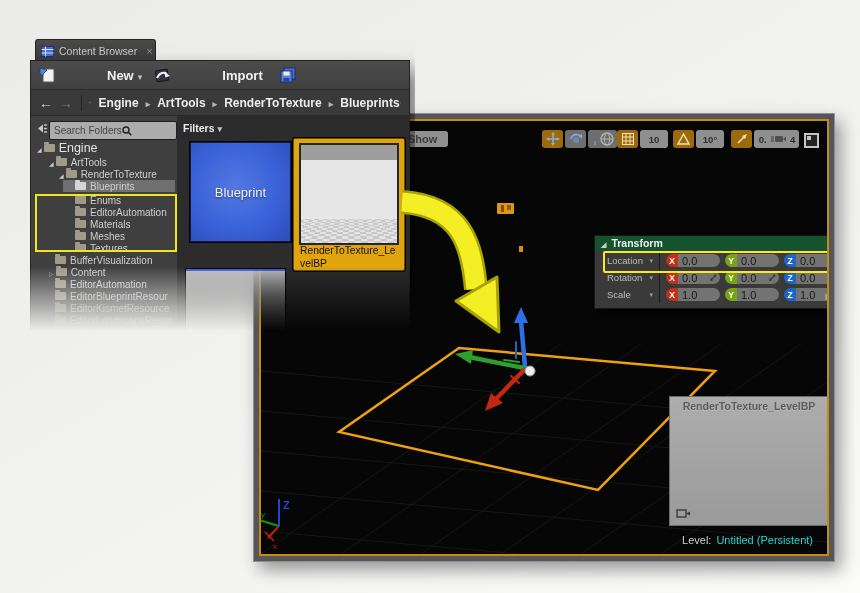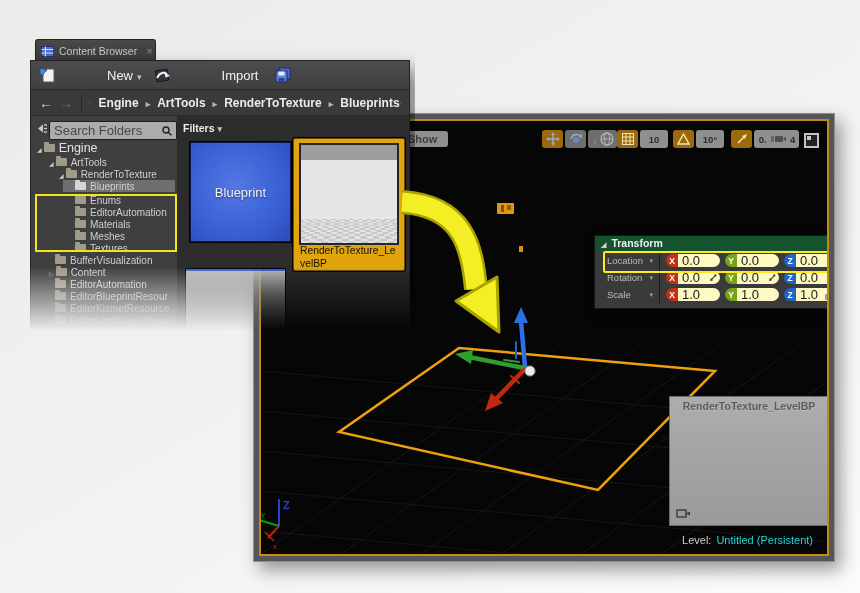--- a/index.html
+++ b/index.html
@@ -27,21 +27,21 @@
   .trow{position:absolute;left:0;width:100%;height:17px;display:flex;align-items:center;}
   .trow.r0{top:16px}.trow.r1{top:33px}.trow.r2{top:50px}
   .tlabel{width:54px;padding-left:12px;color:#bdbdbd;font-size:9.5px;text-align:left;}
   .tcaret{color:#9d9d9d;font-size:7px;margin-right:6px;}
   .tcaret::before{content:"\25BE";}
   .tfields{display:flex;gap:5px;border-left:1px solid #1c1c1c;padding-left:6px;height:17px;align-items:center;}
   .pill{display:flex;height:13px;}
   .ax{width:12px;height:13px;border-radius:7px 0 0 7px;color:#fff;font-size:8.5px;font-weight:bold;font-style:normal;
     display:flex;align-items:center;justify-content:center;}
   .ax.x{background:#bf3118}.ax.y{background:#77a314}.ax.z{background:#1d65c8}
-  .val{width:38px;height:13px;background:#fef9c3;border-radius:0 7px 7px 0;color:#181818;font-size:13px;font-style:normal;
+  .val{width:38px;height:13px;background:#737373;border-radius:0 7px 7px 0;color:#181818;font-size:11px;font-style:normal;
     display:flex;align-items:center;padding-left:4px;position:relative;}
   .rotdrag{position:absolute;right:3px;top:3px;}
   .loc-hl{position:absolute;left:8px;top:15px;width:226px;height:18px;border:2px solid #ffe81c;border-radius:2px;z-index:2;pointer-events:none;}
   .tf-lock{position:absolute;right:3px;top:52px;}
   
   .preview{position:absolute;left:408px;top:275px;width:158px;height:128px;border:1px solid #6a6a6a;
     background:linear-gradient(#adadad,#9a9a9a);z-index:2;}
   .preview-title{margin-top:3px;text-align:center;font-size:10.5px;font-weight:bold;color:#5d5d5d;
     text-shadow:0 1px 0 rgba(255,255,255,.2);}
   .preview-icon{position:absolute;left:6px;bottom:6px;}
@@ -53,31 +53,31 @@
     -webkit-mask-image:linear-gradient(to bottom,#000 0,#000 228px,rgba(0,0,0,0) 292px);
     mask-image:linear-gradient(to bottom,#000 0,#000 228px,rgba(0,0,0,0) 292px);}
   .cb-tab{position:absolute;left:5px;top:0;width:114px;height:22px;background:linear-gradient(#4a4a4a,#3a3a3a);
     border:1px solid #242424;border-bottom:none;border-radius:3px 3px 0 0;display:flex;align-items:center;gap:5px;padding-left:5px;
     color:#cacaca;font-size:10.5px;}
   .cb-tab .x::before{content:"×";color:#8d8d8d;font-size:11px;margin-left:4px;}
   .cb-win{position:absolute;left:0;top:21px;width:378px;height:274px;background:#3f3f3f;border:1px solid #232323;
     box-shadow:8px 10px 18px rgba(0,0,0,.5);}
   .cb-toolbar{position:absolute;left:0;top:0;width:100%;height:28px;background:linear-gradient(#4c4c4c,#404040);
     border-bottom:1px solid #2a2a2a;display:flex;align-items:center;}
-  .cb-toolbar .lbl{color:#f0f0f0;font-size:13px;font-weight:normal;padding-left:47px;}
+  .cb-toolbar .lbl{color:#f0f0f0;font-size:13px;font-weight:bold;padding-left:47px;}
   .caret-dn::before{content:"\25BE";color:#c0c0c0;font-size:9px;}
   .crumbbar{position:absolute;left:0;top:29px;width:100%;height:25px;background:#3a3a3a;border-bottom:1px solid #282828;
     display:flex;align-items:center;}
   .nav-arrow{font-size:14px;font-weight:bold;}
   .nav-back::before{content:"\2190";color:#d8d8d8;}
   .nav-fwd::before{content:"\2192";color:#757575;}
   .crumb{color:#ececec;font-size:12px;font-weight:bold;}
   .crumb:not(.last)::after{content:"\25B8";color:#b5b5b5;font-size:9px;margin:0 7px;}
   .searchbox{height:17px;background:#acacac;border:1px solid #1f1f1f;border-radius:2px;display:flex;align-items:center;
-    color:#474747;font-size:13px;padding:0 4px;justify-content:space-between;}
+    color:#474747;font-size:10px;padding:0 4px;}
   .tree-pane{position:absolute;left:0;top:55px;width:146px;bottom:0;background:#3f3f3f;border-right:1px solid #272727;}
   .asset-pane{position:absolute;left:146px;top:55px;right:0;bottom:0;background:#2c2c2c;}
   .ti{position:absolute;left:2px;right:2px;height:12px;display:flex;align-items:center;color:#cfcfcf;font-size:10px;white-space:nowrap;overflow:hidden;}
   .ti .exp-open::before{content:"\25E2";font-size:6px;color:#c9c9c9;margin-right:2px;}
   .ti .exp-closed::before{content:"\25B7";font-size:6px;color:#a9a9a9;margin-right:2px;}
   .folder{display:inline-block;width:11px;height:8px;background:#a09a88;border-radius:1px;position:relative;margin-right:4px;flex:none;}
   .folder::before{content:"";position:absolute;left:0;top:-2px;width:5px;height:2px;background:inherit;border-radius:1px 1px 0 0;}
   .ti.sel{background:linear-gradient(to right,transparent 30px,#6f6f6f 30px);}
   .ti.sel .folder{background:#d5d5d5;}
   .ti.eng{font-size:12.5px;color:#e2e2e2;height:14px;}

